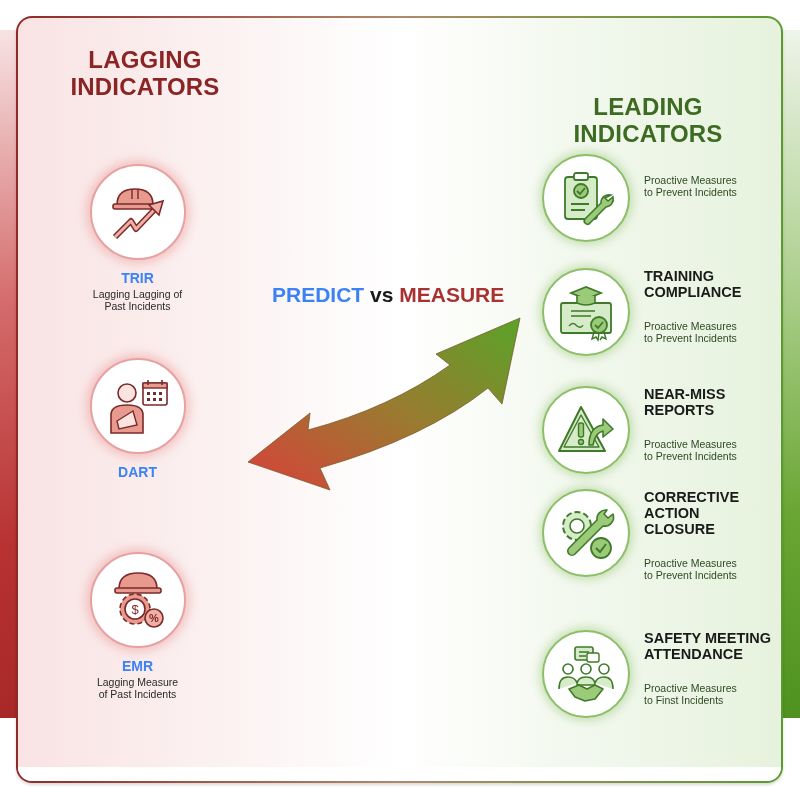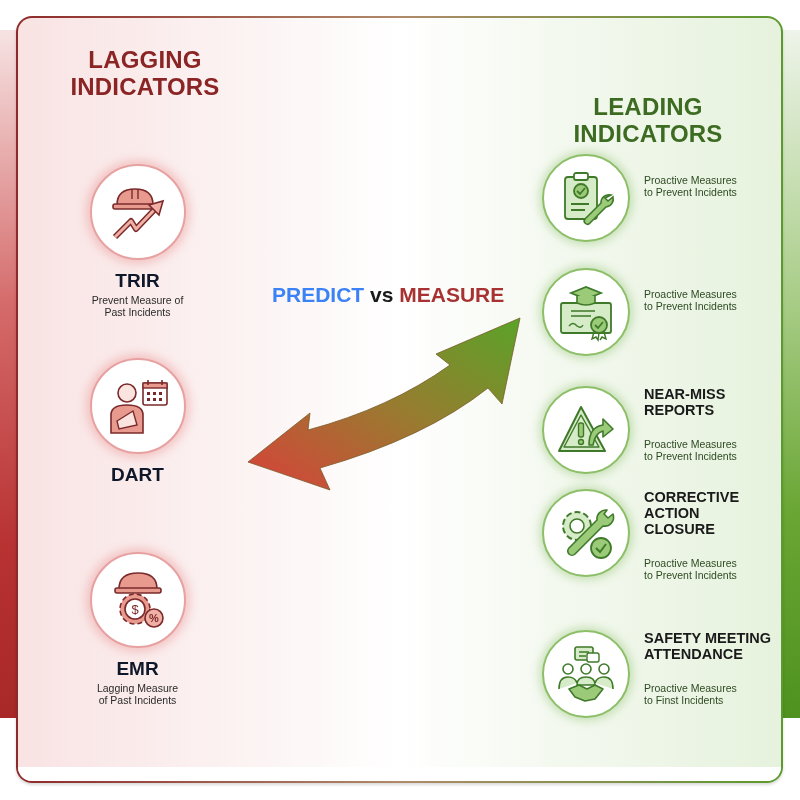--- a/index.html
+++ b/index.html
@@ -20,21 +20,21 @@
   .card-bottom { position: absolute; left: 0; right: 0; bottom: 0; height: 14px; background: #fff; }
 
   .heading { position: absolute; font-weight: bold; font-size: 24px; line-height: 27px; text-align: center; letter-spacing: 0.2px; }
   .heading.lag { left: 60px; top: 46px; width: 170px; color: #8b2424; }
   .heading.lead { left: 548px; top: 62px; width: 200px; color: #3d6b22; margin-top: 31px; }
 
   .lag-item { position: absolute; left: 70px; width: 135px; text-align: center; }
   .lag-circle { width: 96px; height: 96px; margin: 0 auto; border-radius: 50%; background: #fff;
     border: 2px solid #e7a1a1; box-shadow: 0 0 10px 4px rgba(228,120,120,0.35);
     display: flex; align-items: center; justify-content: center; }
-  .lag-title { margin-top: 10px; font-weight: bold; font-size: 19px; color: #0f172a; }
+  .lag-title { margin-top: 10px; font-weight: bold; font-size: 14px; color: #3b82f6; }
   .lag-desc { font-size: 10.5px; line-height: 12px; color: #2a2a2a; margin-top: 2px; }
 
   .lead-item { position: absolute; left: 542px; width: 240px; display: flex; align-items: flex-start; }
   .lead-circle { width: 88px; height: 88px; flex: 0 0 88px; border-radius: 50%; background: #fff;
     border: 2px solid #8cbf68; box-shadow: 0 0 9px 3px rgba(120,180,80,0.35);
     display: flex; align-items: center; justify-content: center; }
   .lead-text { margin-left: 14px; }
   .lead-title { font-weight: bold; font-size: 14.5px; line-height: 16px; color: #1a1a1a; }
   .lead-desc { font-size: 10.5px; line-height: 12px; color: #2d4a22; margin-top: 20px; }
 
@@ -70,21 +70,21 @@
         <path d="M14 28 Q14 12 32 12 Q50 12 50 28 Z" fill="#e99a8f" stroke="#7a2a2a" stroke-width="1.6"></path>
         <rect x="10" y="27" width="44" height="5" rx="2" fill="#e99a8f" stroke="#7a2a2a" stroke-width="1.6"></rect>
         <path d="M29 12 L29 22 M35 12 L35 22" stroke="#7a2a2a" stroke-width="1.4"></path>
         <path d="M12 60 L28 44 L33 52 L54 30" fill="none" stroke="#7a2a2a" stroke-width="6" stroke-linejoin="round"></path>
         <path d="M12 60 L28 44 L33 52 L54 30" fill="none" stroke="#f0b0a5" stroke-width="3" stroke-linejoin="round"></path>
         <path d="M46 28 L60 24 L56 38 Z" fill="#f0b0a5" stroke="#7a2a2a" stroke-width="1.6"></path>
       </svg>
     </div>
     <div class="lag-title">TRIR</div>
     <div class="lag-desc">
-      <div>Prevent Measure of</div>
+      <div>Lagging Lagging of</div>
       <div>Past Incidents</div>
     </div>
   </div>
 
   <div class="lag-item" style="top:358px">
     <div class="lag-circle">
       <svg width="70" height="70" viewBox="0 0 70 70">
         <circle cx="24" cy="22" r="9" fill="#fbe4e0" stroke="#7a2a2a" stroke-width="1.6"></circle>
         <path d="M8 62 L8 44 Q8 34 24 34 Q40 34 40 44 L40 62 Z" fill="#e99a8f" stroke="#7a2a2a" stroke-width="1.6"></path>
         <path d="M14 50 L30 40 L34 54 L16 58 Z" fill="#fbe4e0" stroke="#7a2a2a" stroke-width="1.4"></path>
@@ -166,20 +166,24 @@
         <path d="M16 12 L31 6 L46 12 L31 18 Z" fill="#9bcb78" stroke="#3f7a2a" stroke-width="1.8"></path>
         <path d="M22 15 L22 22 Q31 26 40 22 L40 15" fill="#9bcb78" stroke="#3f7a2a" stroke-width="1.6"></path>
         <path d="M16 30 L40 30 M16 35 L36 35" stroke="#3f7a2a" stroke-width="1.6"></path>
         <path d="M14 45 Q18 40 22 45 Q26 48 28 44" fill="none" stroke="#3f7a2a" stroke-width="1.4"></path>
         <circle cx="44" cy="44" r="8" fill="#9bcb78" stroke="#3f7a2a" stroke-width="1.8"></circle>
         <path d="M40 44 L43 47 L48 41" fill="none" stroke="#3f7a2a" stroke-width="1.8"></path>
         <path d="M39 51 L37 58 L41 56 L43 59 L44 52 M49 51 L51 58 L47 56 L45 59" fill="none" stroke="#3f7a2a" stroke-width="1.4"></path>
       </svg>
     </div>
     <div class="lead-text">
+      <div class="lead-title">
+        <div>TRAINING</div>
+        <div>COMPLIANCE</div>
+      </div>
       <div class="lead-desc">
         <div>Proactive Measures</div>
         <div>to Prevent Incidents</div>
       </div>
     </div>
   </div>
 
   <div class="lead-item" style="top:386px">
     <div class="lead-circle">
       <svg width="62" height="62" viewBox="0 0 62 62">

